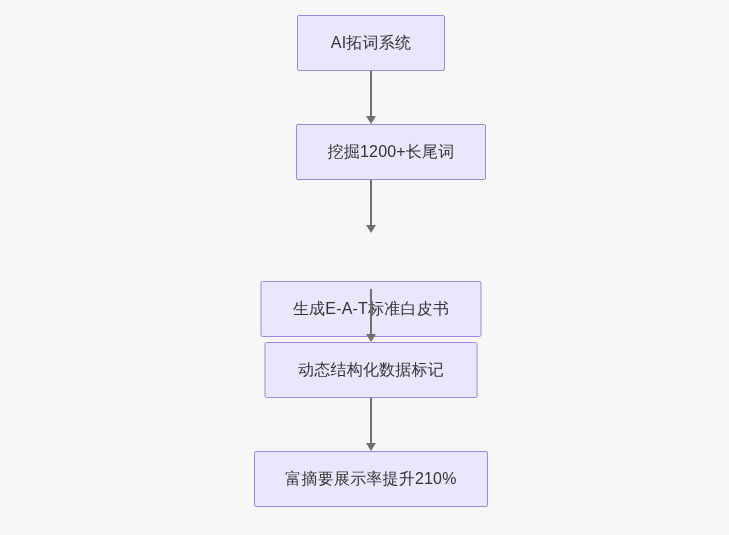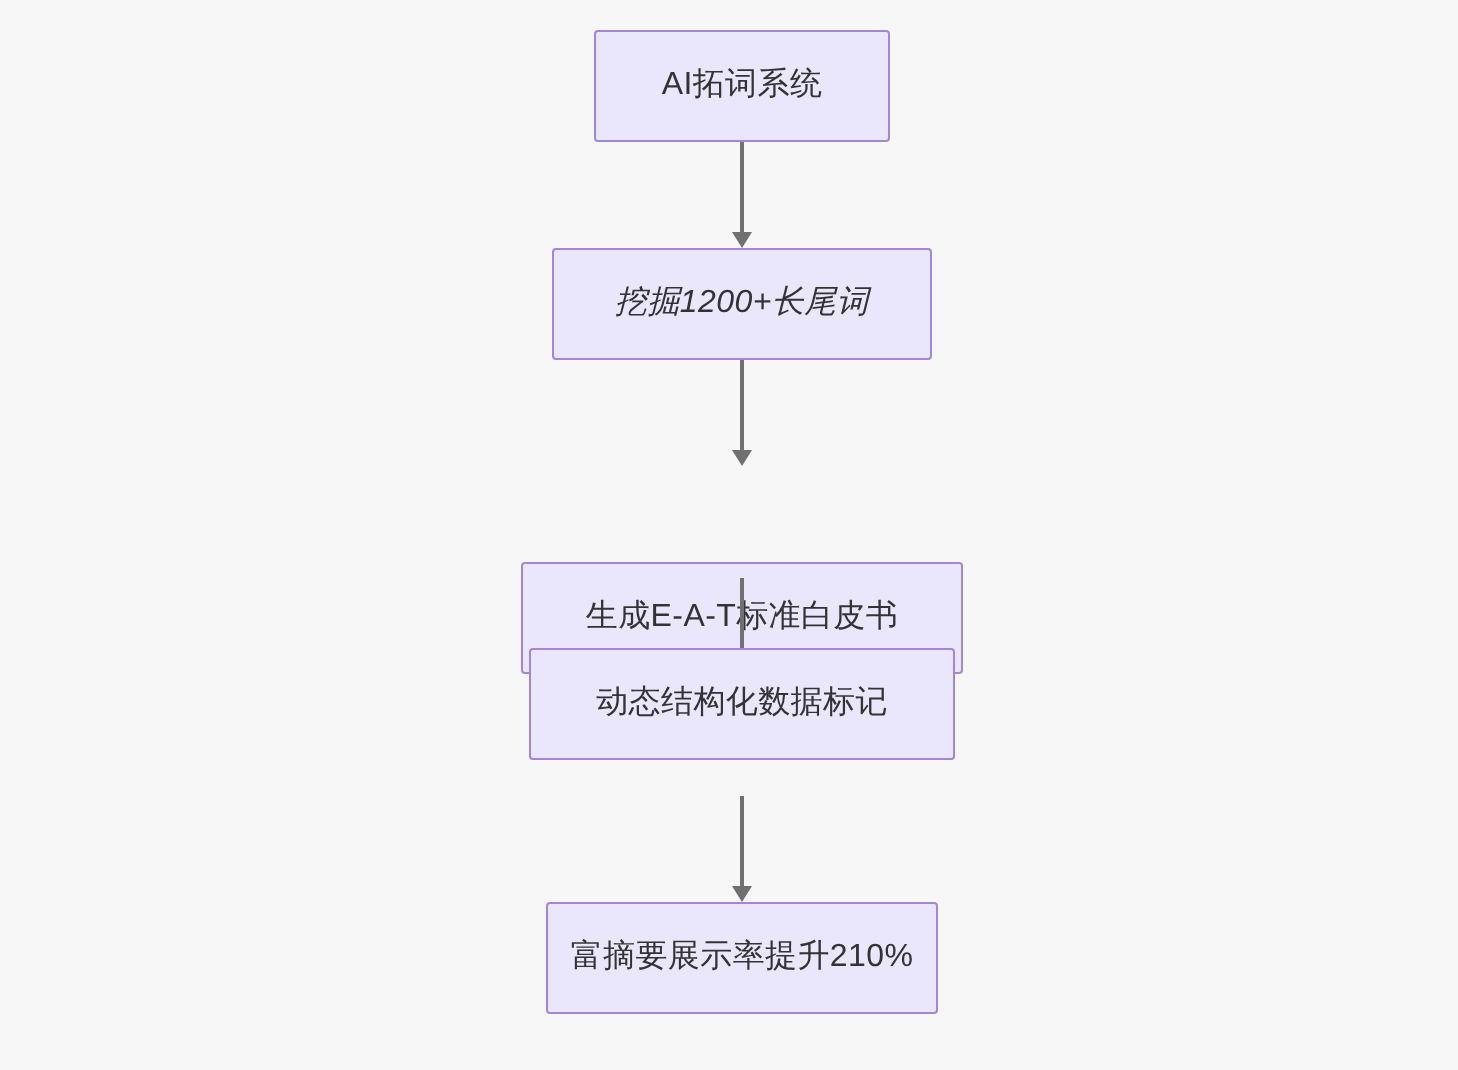--- a/index.html
+++ b/index.html
@@ -36,24 +36,24 @@
   }
   .node-label {
     font-size: 16px;
     line-height: 1;
     color: #333333;
     white-space: nowrap;
     letter-spacing: 0.2px;
   }
 
   .node.n1 { left: 371px; top: 15px;  width: 148px; }
-  .node.n2 { left: 371px; top: 124px; width: 190px; font-style: italic; }
+  .node.n2 { left: 391px; top: 124px; width: 190px; }
   .node.n3 { left: 371px; top: 233px; width: 221px; margin-top: 48px; }
-  .node.n4 { left: 371px; top: 324px; width: 213px; }
-  .node.n5 { left: 371px; top: 451px; width: 196px; }
+  .node.n4 { left: 371px; top: 342px; width: 213px; }
+  .node.n5 { left: 371px; top: 451px; width: 234px; }
 
   
   .edge {
     position: absolute;
     left: 371px;
     transform: translateX(-50%);
     width: 12px;
   }
   .edge .line {
     position: absolute;

